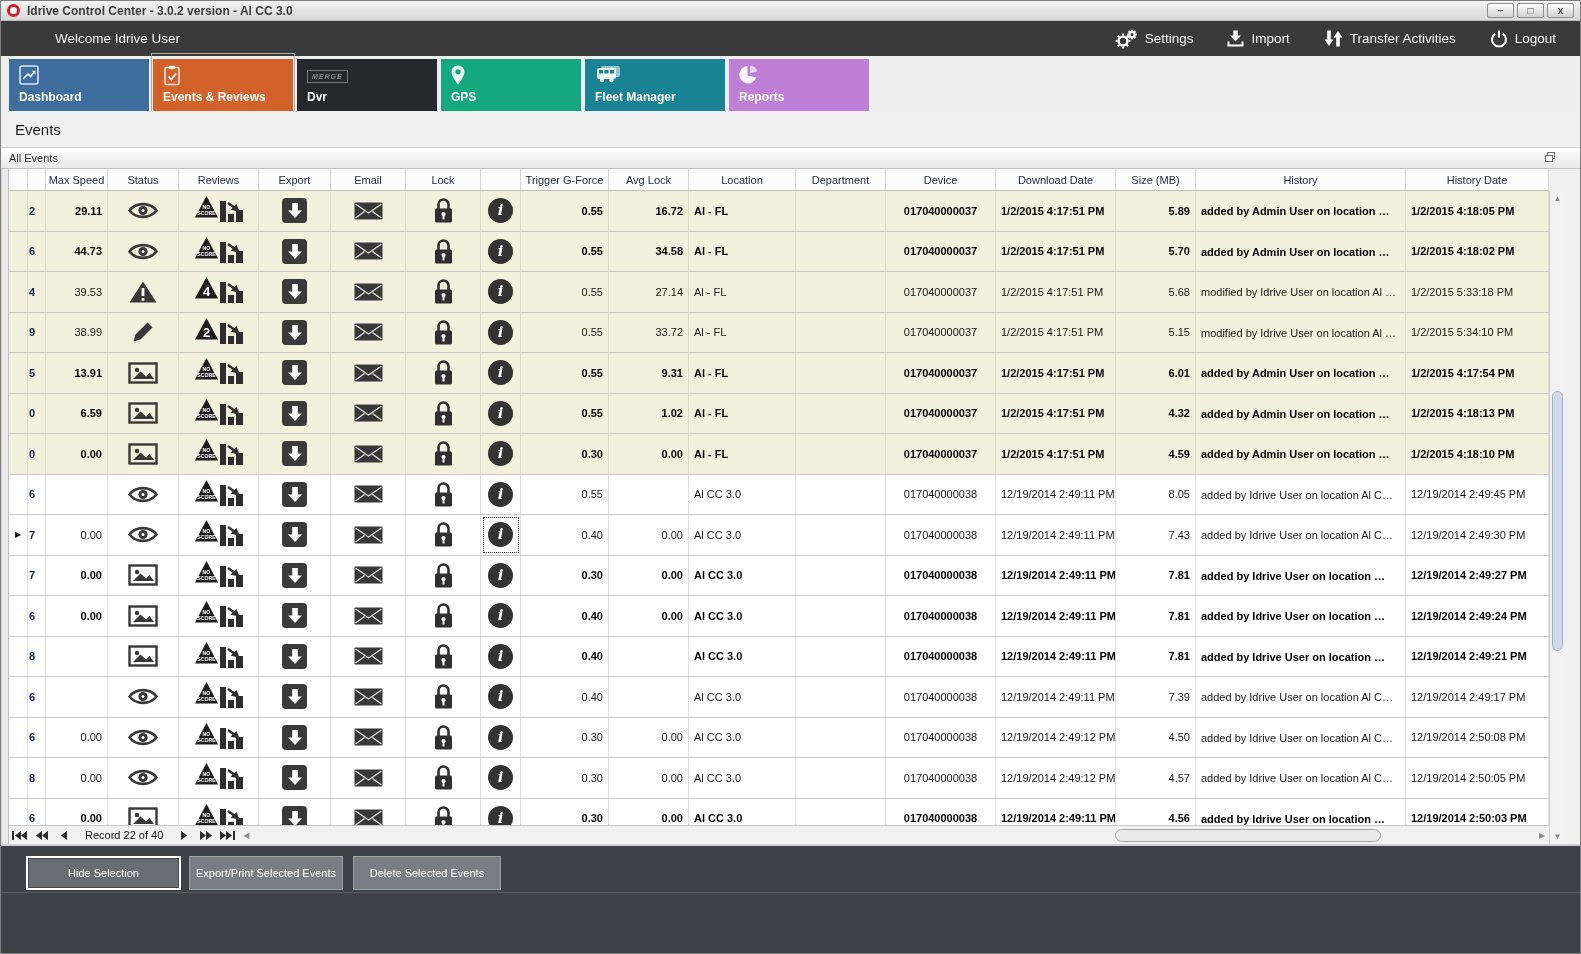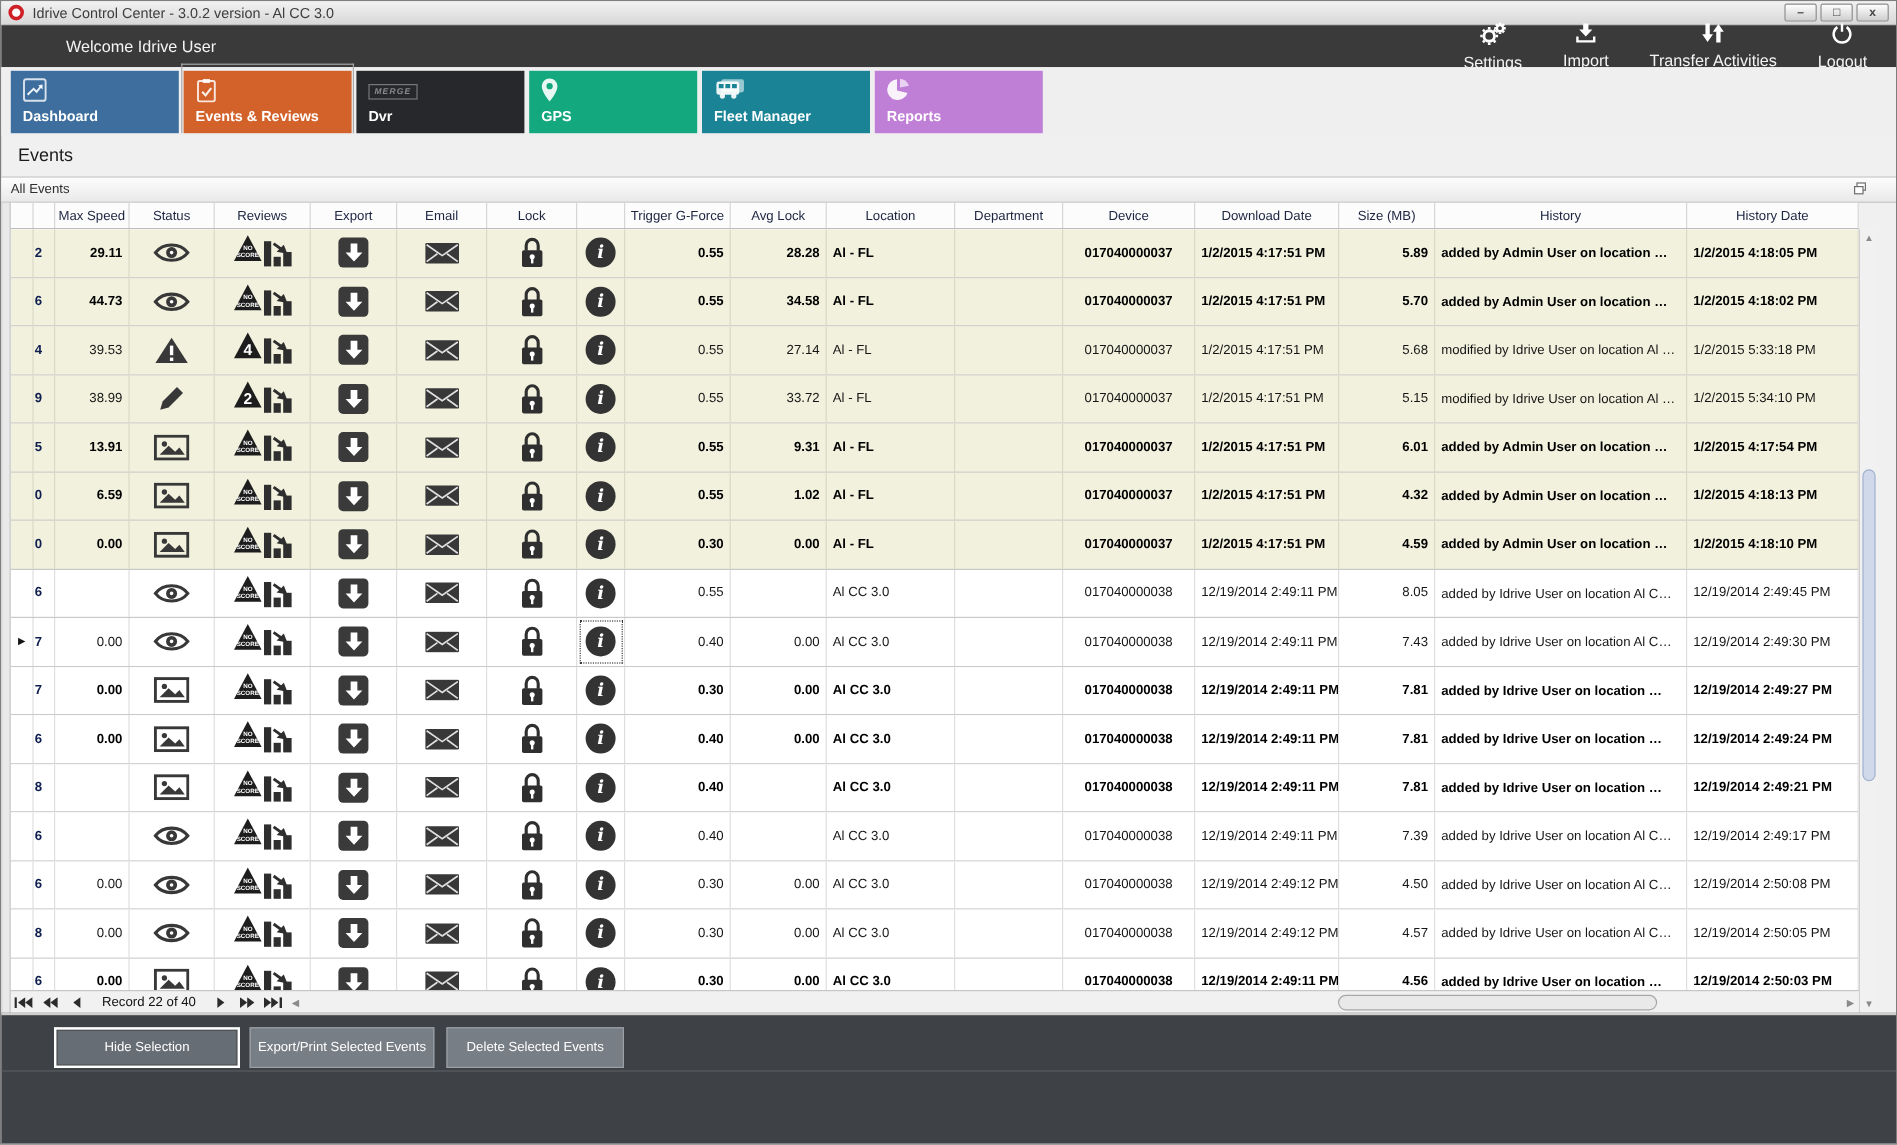--- a/index.html
+++ b/index.html
@@ -4,31 +4,31 @@
 <style>
   * { margin:0; padding:0; box-sizing:border-box; }
   html,body { font-family:"Liberation Sans", sans-serif; background:#9a9a9a; }
   .window { position:relative; width:1581px; height:954px; background:#f0f0f0; overflow:hidden; border:1px solid #7f7f7f; }
 
   
   .titlebar { position:absolute; left:0; top:0; width:100%; height:20px;
     background:linear-gradient(#f2f2f2,#d8d8d8); border-bottom:1px solid #bdbdbd;
     display:flex; align-items:center; padding:0 6px; }
   .logo { width:13px; height:13px; border:3px solid #cf2027; border-radius:50%; background:#fff; margin-right:7px; flex:none; }
-  .title-text { font-size:12px; font-weight:normal; color:#3d3d3d; }
+  .title-text { font-size:12px; font-weight:bold; color:#3d3d3d; }
   .winbtns { margin-left:auto; display:flex; gap:3px; }
   .winbtn { width:27px; height:15px; border:1px solid #8f8f8f; border-radius:2px;
     background:linear-gradient(#fefefe,#cfcfcf); font-size:10px; line-height:13px; text-align:center; color:#444; font-weight:bold; }
 
   
   .menubar { position:absolute; left:0; top:20px; width:100%; height:35px; background:#3a3a3b;
     display:flex; align-items:center; color:#f4f4f4; padding:0 14px; }
   .welcome { font-size:13.5px;margin-left:40px; }
   .menu-items { margin-left:auto; display:flex; align-items:center; gap:34px; padding-right:10px; }
-  .menu-item { display:flex; align-items:center; gap:7px; font-size:13.5px; cursor:default;flex-direction:column; }
+  .menu-item { display:flex; align-items:center; gap:7px; font-size:13.5px; cursor:default; }
   .menu-item svg { display:block; }
 
   
   .tabstrip { position:absolute; left:0; top:55px; width:100%; height:57px; background:#efefef; }
   .tab { position:absolute; top:3px; width:140px; height:52px; color:#fff; padding:6px 0 0 10px; }
   .tab .tab-label { position:absolute; left:10px; bottom:7px; font-size:12px; font-weight:bold; }
   .tab-outline { position:absolute; border:1px solid #a9a9a9; border-bottom:none; background:transparent; }
   .dvr-logo { display:inline-block; border:1px solid #777; color:#8a8a8a; font-size:7px; font-style:italic;
     letter-spacing:1px; padding:2px 4px; font-weight:bold; }
 
@@ -71,21 +71,21 @@
   .pgbtn { display:flex; align-items:center; justify-content:center; width:22px; height:17px; }
   .pg-label { padding:0 10px; white-space:nowrap; }
   .htrack { position:relative; flex:1; height:15px; margin:0 2px; background:#f1f1f1; }
   .hthumb { position:absolute; left:860px; top:1px; width:266px; height:13px; background:#e9e9e9; border:1px solid #a8a8a8; border-radius:7px; }
   .harrow { width:14px; text-align:center; font-size:8px; color:#8a8a8a; }
 
   
   .bottom { position:absolute; left:0; top:843px; width:100%; height:111px; background:#3e4145; border-top:2px solid #cfcfcf; }
   .btnrow1 { position:absolute; left:0; top:7px; width:100%; height:40px; border-bottom:1px solid #5a5d61; }
   .btnrow2 { position:absolute; left:0; top:56px; width:100%; height:44px; }
-  .abtn { position:absolute; height:34px; color:#fff; font-size:11px; display:flex; align-items:center; justify-content:center; text-align:right;margin-left:19px; }
+  .abtn { position:absolute; height:34px; color:#fff; font-size:11px; display:flex; align-items:center; justify-content:center; text-align:right; }
   .abtn.dark { background:#787e85; border:1px solid #9aa0a6; }
   .abtn.dark.hot { background:#676d74; border:2px solid #fff; box-shadow:inset 0 0 0 1px #4a4a4a; }
   .abtn.light { background:#b7babe; border:1px solid #cfcfcf; }
   .abtn.light.hot { border:2px solid #fff; box-shadow:0 0 0 1px #6e6e6e, inset 0 0 0 1px #8a8a8a; }
 </style>
 </head>
 <body>
 
 <div class="window">
 
@@ -266,21 +266,21 @@
               <path d="M5.5,12 V7.5 a5,5 0 0 1 10,0 V12" fill="none" stroke="#2f2f2f" stroke-width="2.6"></path>
               <rect x="2" y="11.5" width="17" height="14" rx="1.5" fill="#2f2f2f"></rect>
               <circle cx="10.5" cy="17" r="2.1" fill="#fff"></circle>
               <rect x="9.5" y="18" width="2" height="4.5" fill="#fff"></rect>
             </svg>
           </div>
           <div class="cell c">
             <div class="info-circle">i</div>
           </div>
           <div class="cell r">0.55</div>
-          <div class="cell r">28.28</div>
+          <div class="cell r">16.72</div>
           <div class="cell">Al - FL</div>
           <div class="cell"></div>
           <div class="cell c">017040000037</div>
           <div class="cell">1/2/2015 4:17:51 PM</div>
           <div class="cell r">5.89</div>
           <div class="cell ell">added by Admin User on location …</div>
           <div class="cell">1/2/2015 4:18:05 PM</div>
         </div>
         <div class="trow beige boldrow" style="grid-template-columns: 19px 18px 62px 71px 80px 72px 75px 75px 40px 88px 80px 107px 90px 110px 120px 80px 210px 143px;">
           <div class="cell ind"></div>

